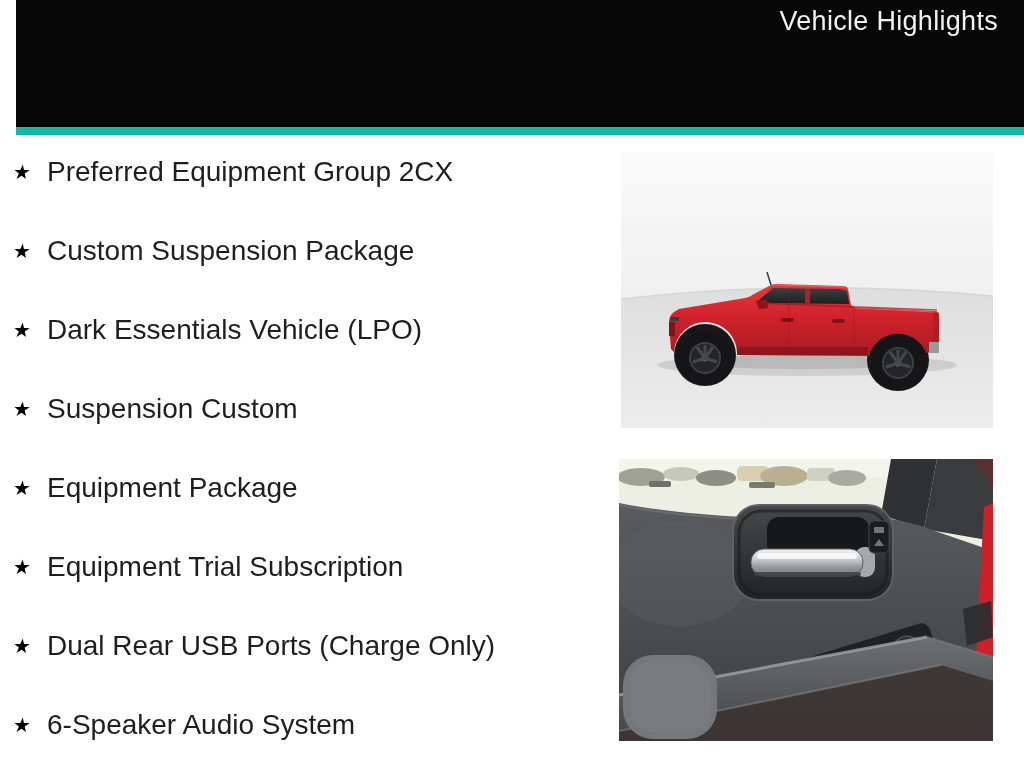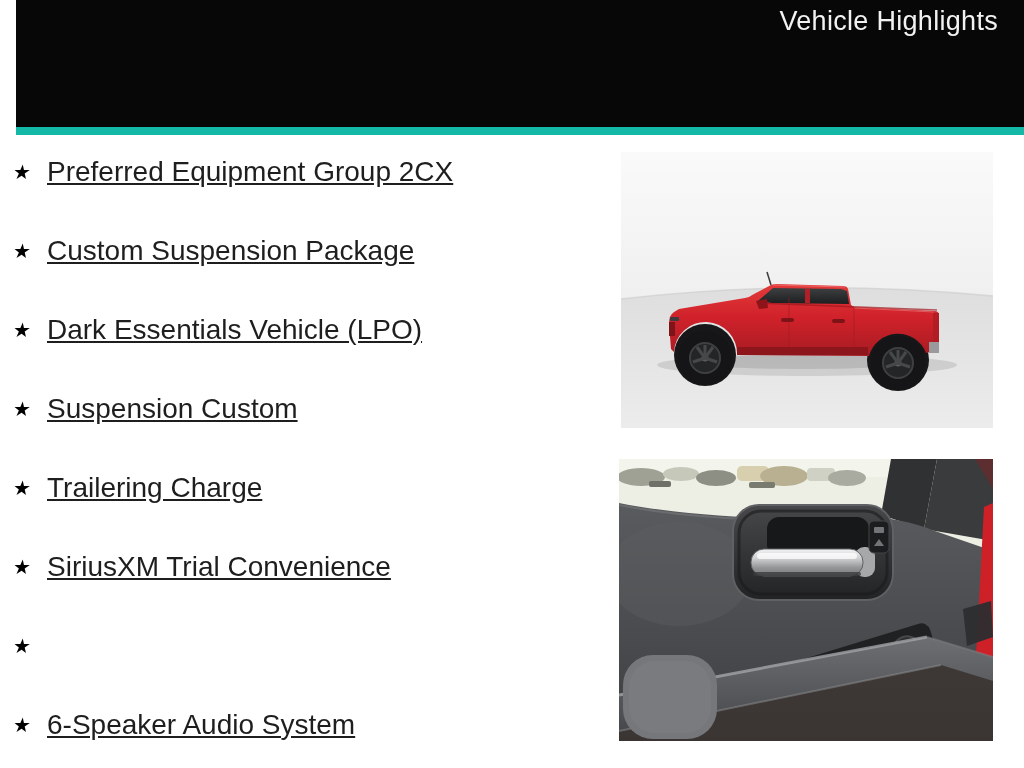--- a/index.html
+++ b/index.html
@@ -21,21 +21,21 @@
     list-style:none;margin:0;padding:0;
   }
   .highlight-item{
     height:79px;display:flex;align-items:center;
   }
   .star{
     width:24px;text-align:left;font-size:20px;color:#000;
     transform:skewX(-6deg);flex:0 0 24px;line-height:1;
   }
   .label{
-    font-size:28px;color:#1e1e1e;margin-left:10px;white-space:nowrap;text-decoration:underline;
+    font-size:28px;color:#1e1e1e;margin-left:10px;white-space:nowrap;
   }
   figure.photo{margin:0;padding:0;position:absolute;}
   .photo-exterior{left:621px;top:152px;width:372px;height:276px;}
   .photo-interior{left:619px;top:459px;width:374px;height:282px;}
   figure.photo svg{display:block;width:100%;height:100%;}
 </style>
 </head>
 <body>
 
 <div class="header">
@@ -54,28 +54,29 @@
   <li class="highlight-item">
     <span class="star">★</span>
     <span class="label">Dark Essentials Vehicle (LPO)</span>
   </li>
   <li class="highlight-item">
     <span class="star">★</span>
     <span class="label">Suspension Custom</span>
   </li>
   <li class="highlight-item">
     <span class="star">★</span>
-    <span class="label">Trailering Charge</span>
-  </li>
-  <li class="highlight-item">
-    <span class="star">★</span>
-    <span class="label">SiriusXM Trial Convenience</span>
-  </li>
-  <li class="highlight-item">
-    <span class="star">★</span>
+    <span class="label">Equipment Package</span>
+  </li>
+  <li class="highlight-item">
+    <span class="star">★</span>
+    <span class="label">Equipment Trial Subscription</span>
+  </li>
+  <li class="highlight-item">
+    <span class="star">★</span>
+    <span class="label">Dual Rear USB Ports (Charge Only)</span>
   </li>
   <li class="highlight-item">
     <span class="star">★</span>
     <span class="label">6-Speaker Audio System</span>
   </li>
 </ul>
 
 <figure class="photo photo-exterior" aria-label="Red pickup truck side profile in studio">
   <svg viewBox="0 0 372 276" preserveAspectRatio="none">
     <defs>

